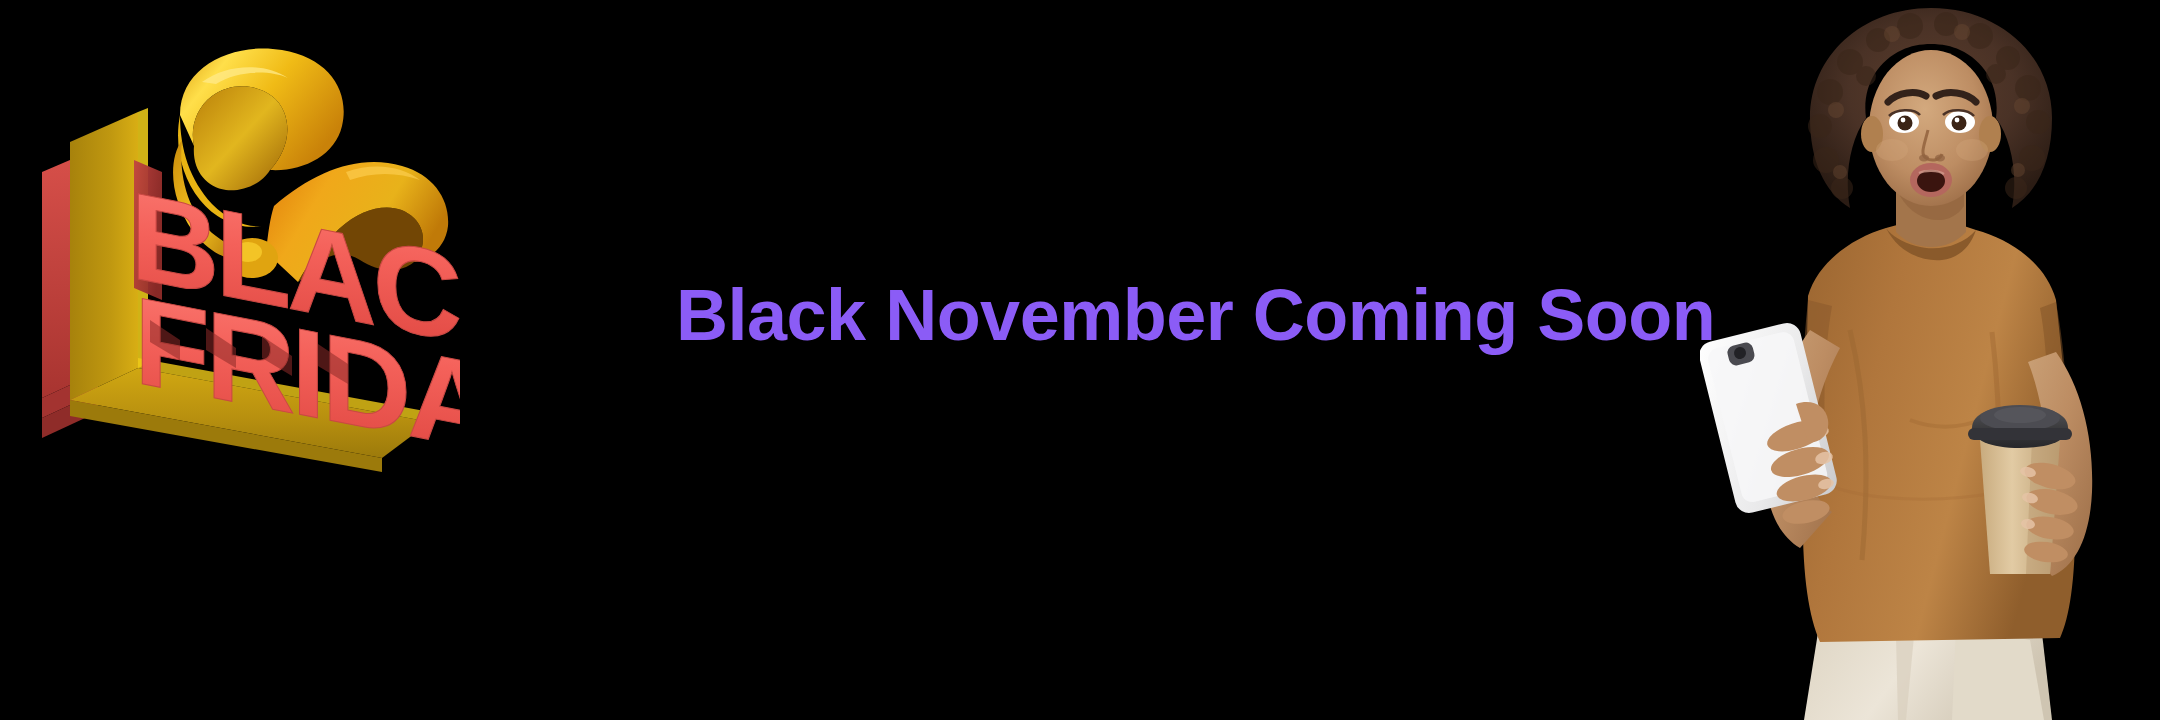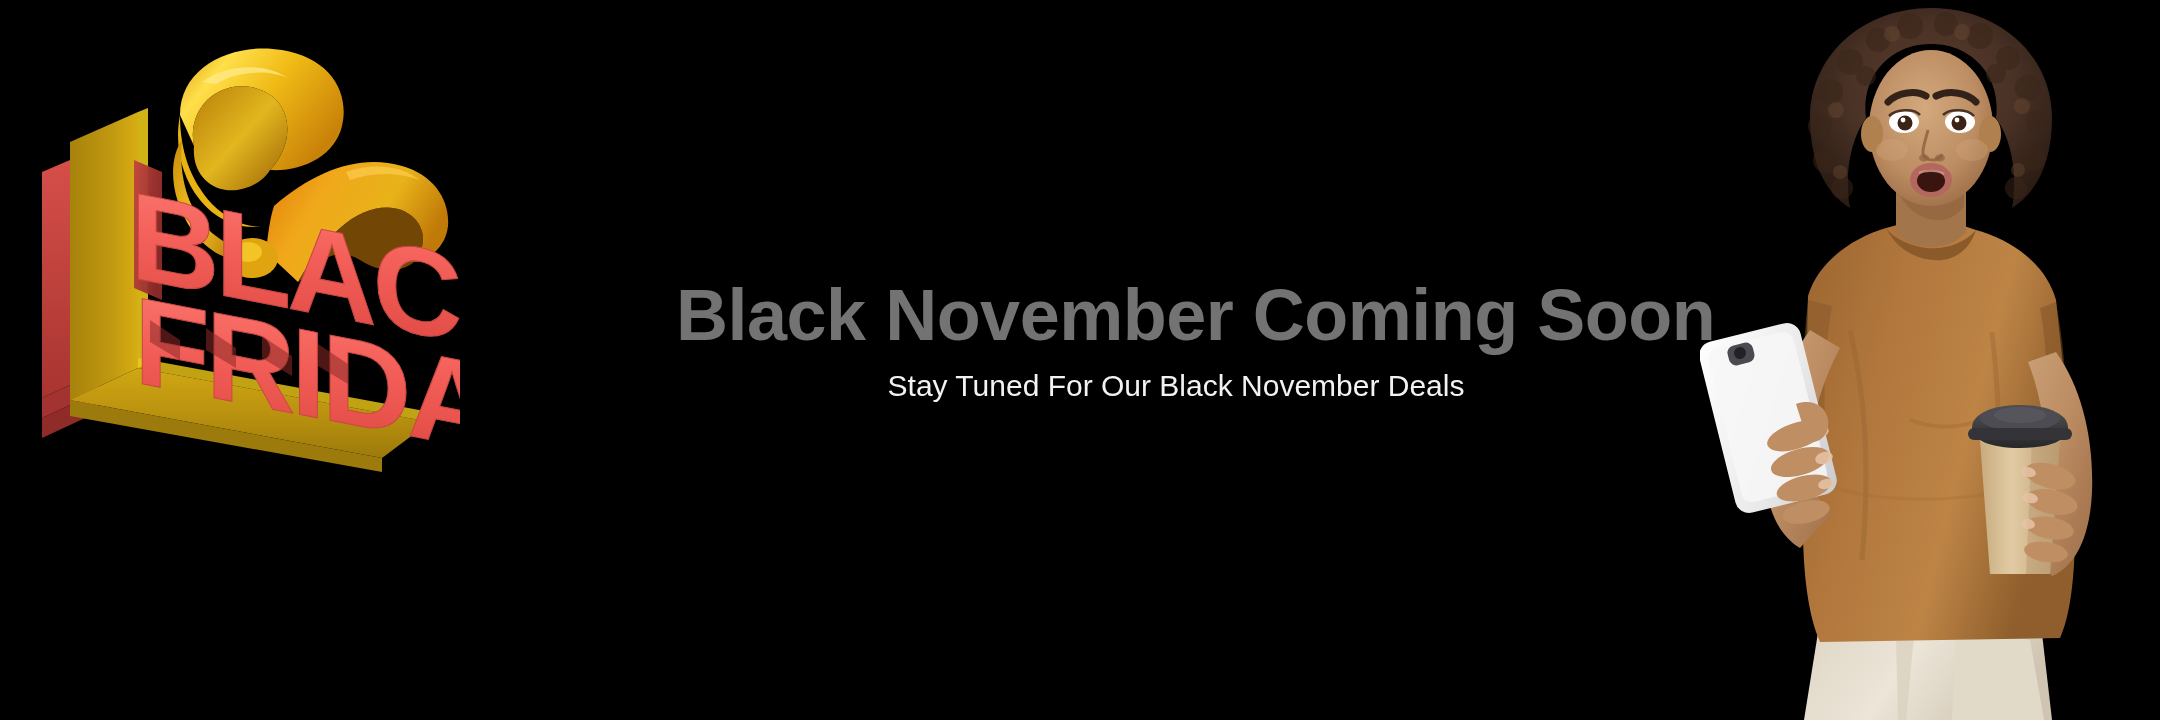--- a/index.html
+++ b/index.html
@@ -27,21 +27,21 @@
     top: 276px;
     width: 1000px;
     text-align: center;
     z-index: 5;
   }
   .headline {
     font-family: "Liberation Sans", sans-serif;
     font-weight: bold;
     font-size: 72px;
     line-height: 78px;
-    color: #737373;
+    color: #8b5cf6;
     letter-spacing: -0.5px;
     white-space: nowrap;
     margin: 0;
   }
   .subhead {
     font-family: "Liberation Sans", sans-serif;
     font-weight: normal;
     font-size: 30px;
     line-height: 36px;
     color: #f2f2f2;
@@ -186,21 +186,20 @@
         <path d="M120 300 L150 320 L150 340 L120 322 Z" fill="#8e2b28"></path>
         <path d="M176 308 L206 328 L206 348 L176 330 Z" fill="#8e2b28"></path>
         <path d="M232 316 L262 336 L262 356 L232 338 Z" fill="#8e2b28"></path>
         <path d="M288 324 L318 344 L318 364 L288 346 Z" fill="#8e2b28"></path>
       </g>
     </svg>
   </div>
 
   <div class="text-block">
     <div class="headline">Black November Coming Soon</div>
-    <div class="subhead">Stay Tuned For Our Black November Deals</div>
   </div>
 
   <div class="woman">
     <svg viewBox="0 0 460 720" xmlns="http://www.w3.org/2000/svg">
       <defs>
         <linearGradient id="gShirt" x1="0" y1="0" x2="1" y2="0.4">
           <stop offset="0%" stop-color="#9a6530"></stop>
           <stop offset="35%" stop-color="#b0763c"></stop>
           <stop offset="70%" stop-color="#bd8446"></stop>
           <stop offset="100%" stop-color="#8f5e2c"></stop>

